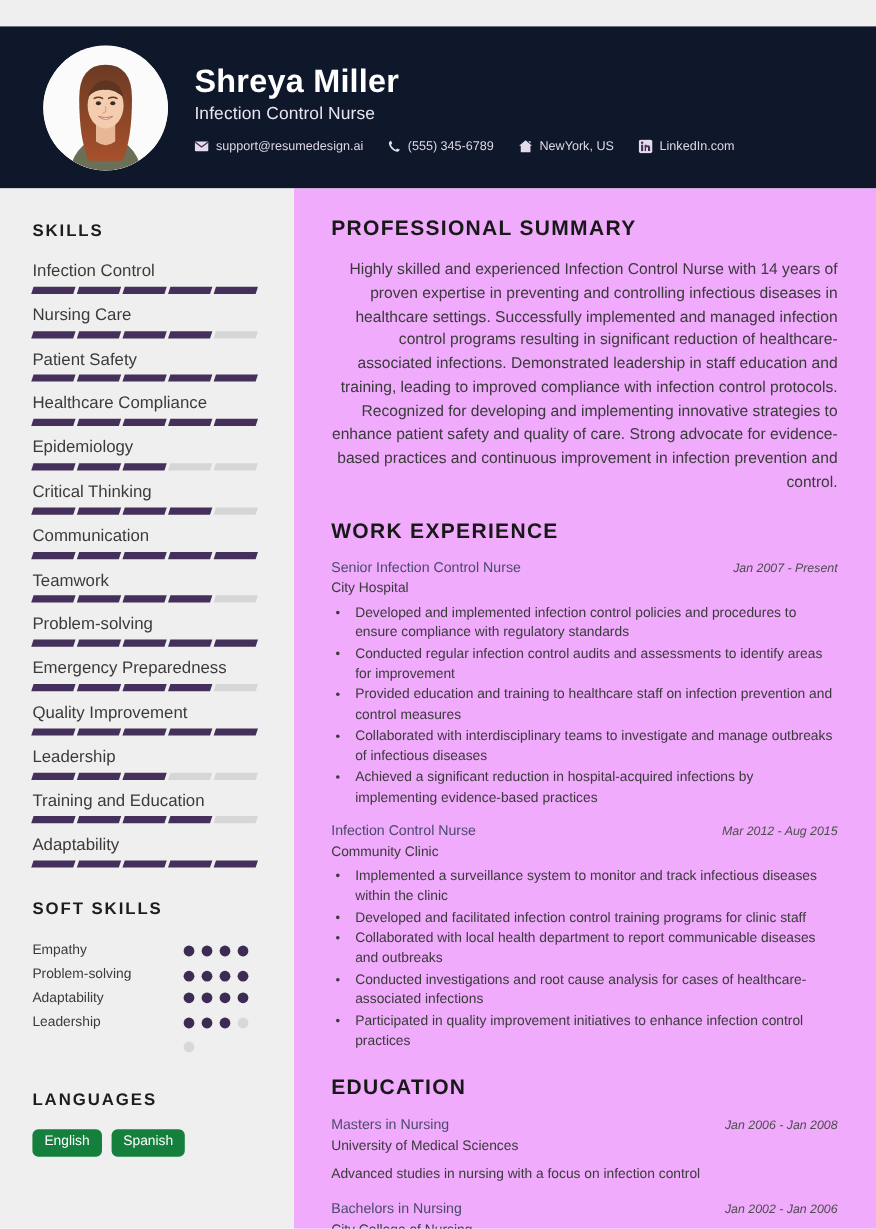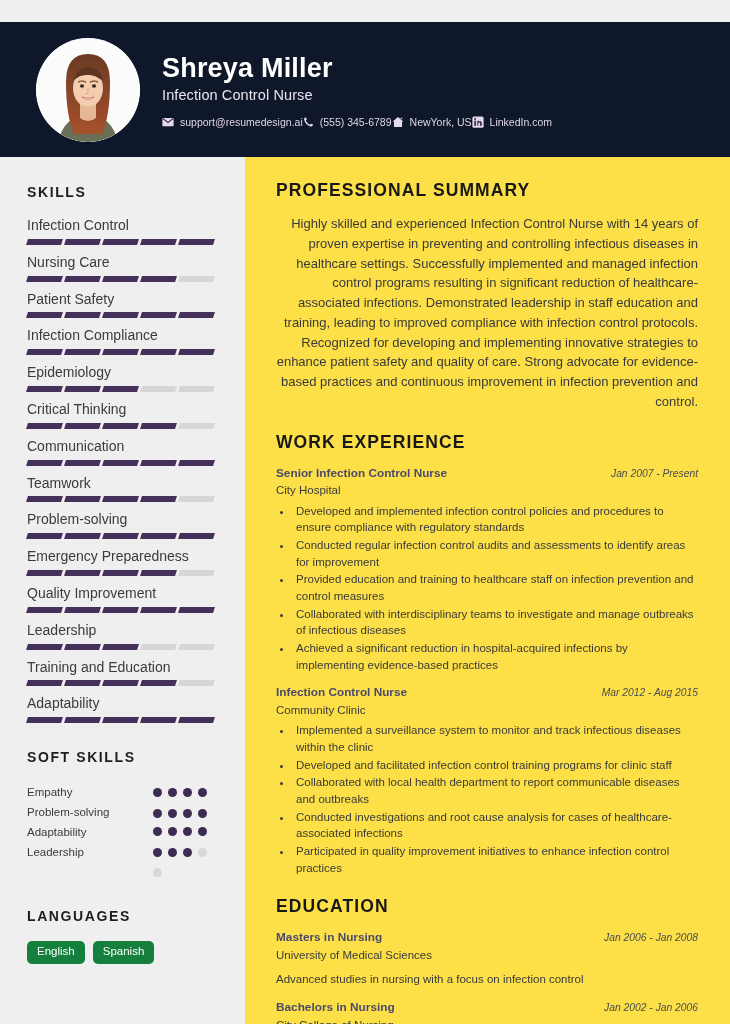--- a/index.html
+++ b/index.html
@@ -69,20 +69,21 @@
     font-size: 14.5px;
     font-weight: normal;
     margin-top: 3px;
     letter-spacing: 0.1px;
   }
 
   .contact-row {
     display: flex;
     align-items: center;
     margin-top: 13px;
+    gap: 20px;
   }
   .contact-item {
     display: flex;
     align-items: center;
     gap: 6px;
     color: #ded7e6;
     font-size: 10.5px;
     white-space: nowrap;
   }
   .contact-item svg { display: block; flex: 0 0 auto; }
@@ -168,21 +169,21 @@
     border-radius: 5px;
     line-height: 1;
   }
 
   
   .main {
     position: absolute;
     top: 157px; left: 245px;
     width: 485px;
     height: 867px;
-    background: #fde047;
+    background: #f0abfc;
     padding: 23px 32px 0 31px;
   }
 
   .main-heading {
     font-size: 17.5px;
     font-weight: bold;
     color: #181818;
     letter-spacing: 1.1px;
     margin-bottom: 13px;
   }
@@ -196,21 +197,21 @@
   }
 
   .entry { margin-bottom: 2px; }
   .entry-head {
     display: flex;
     justify-content: space-between;
     align-items: baseline;
   }
   .entry-title {
     font-size: 11.8px;
-    font-weight: bold;
+    font-weight: normal;
     color: #4b4a6d;
     line-height: 1.35;
   }
   .entry-date {
     font-size: 10.3px;
     font-style: italic;
     color: #4d4d4d;
     white-space: nowrap;
     padding-left: 10px;
   }
@@ -359,21 +360,21 @@
           <div class="skill-name">Patient Safety</div>
           <div class="skill-bar">
             <div class="seg on"></div>
             <div class="seg on"></div>
             <div class="seg on"></div>
             <div class="seg on"></div>
             <div class="seg on"></div>
           </div>
         </div>
         <div class="skill-row">
-          <div class="skill-name">Infection Compliance</div>
+          <div class="skill-name">Healthcare Compliance</div>
           <div class="skill-bar">
             <div class="seg on"></div>
             <div class="seg on"></div>
             <div class="seg on"></div>
             <div class="seg on"></div>
             <div class="seg on"></div>
           </div>
         </div>
         <div class="skill-row">
           <div class="skill-name">Epidemiology</div>

